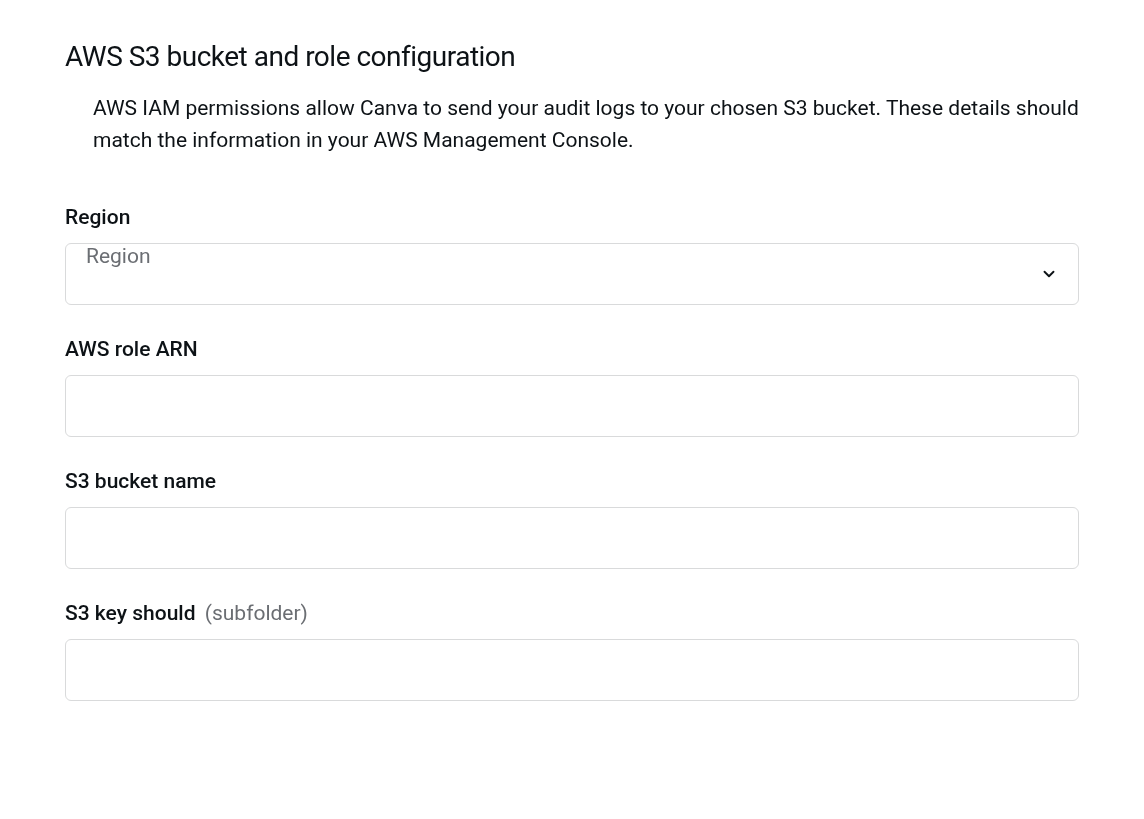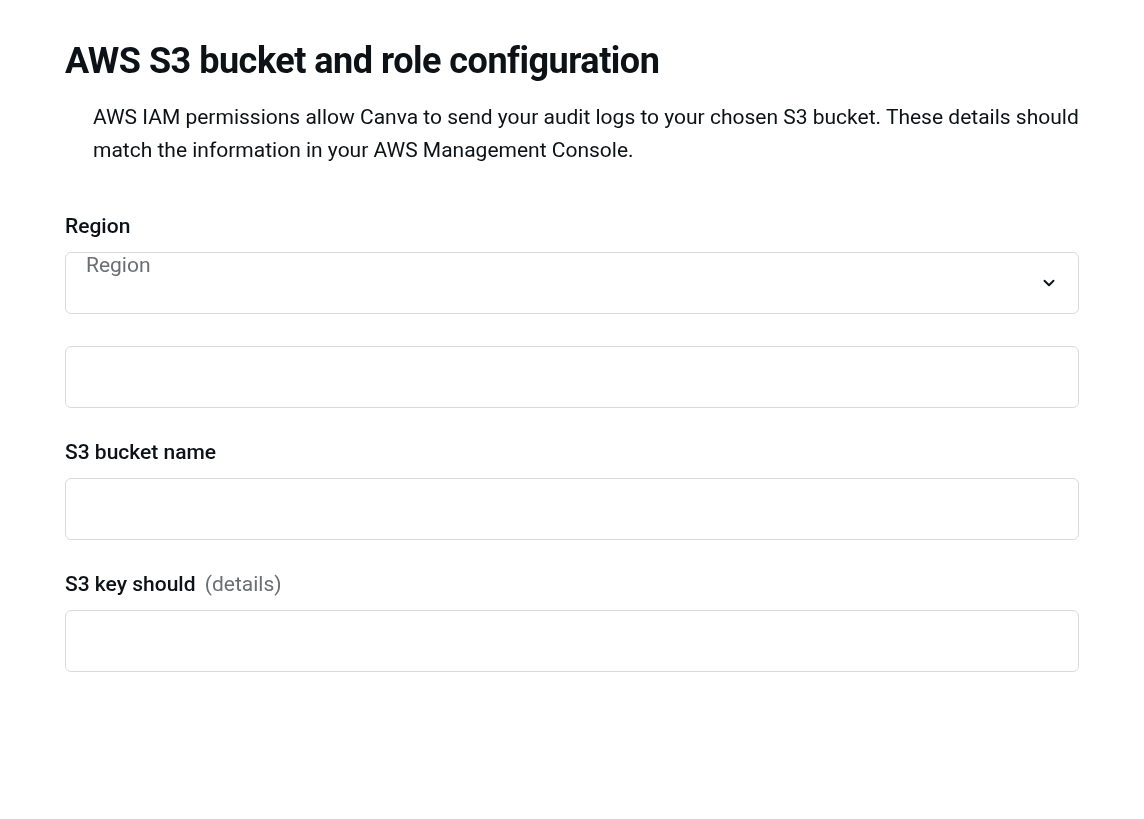--- a/index.html
+++ b/index.html
@@ -10,22 +10,22 @@
     
     body {
       font-family: -apple-system, BlinkMacSystemFont, "Segoe UI", Roboto, Helvetica, Arial, sans-serif;
       background: #ffffff;
       color: #0d1216;
       padding: 40px 65px;
       width: 1144px;
     }
     
     .page-title {
-      font-size: 36px;
-      font-weight: 700;
+      font-size: 28px;
+      font-weight: 400;
       letter-spacing: -0.5px;
       margin-bottom: 18px;
       line-height: 1.2;
     }
     
     .page-description {
       font-size: 21px;
       line-height: 1.55;
       color: #0d1216;
       margin-bottom: 48px;
@@ -123,27 +123,28 @@
     <div class="select-input">Region</div>
     <span class="chevron-icon">
       <svg viewBox="0 0 24 24" fill="none" stroke="#0d1216" stroke-width="2.5" stroke-linecap="round" stroke-linejoin="round">
         <polyline points="6 9 12 15 18 9"></polyline>
       </svg>
     </span>
   </div>
 </div>
 
 <div class="form-group">
+  <label class="field-label">AWS role ARN</label>
   <input type="text" class="text-input" value="" style="">
 </div>
 
 <div class="form-group">
   <label class="field-label">S3 bucket name</label>
   <input type="text" class="text-input" value="" style="">
 </div>
 
 <div class="form-group">
   <label class="field-label">
     <span>S3 key should</span>
-    <span class="optional-hint">(details)</span>
+    <span class="optional-hint">(subfolder)</span>
   </label>
   <input type="text" class="text-input" value="" style="">
 </div>
 
 </body></html>

